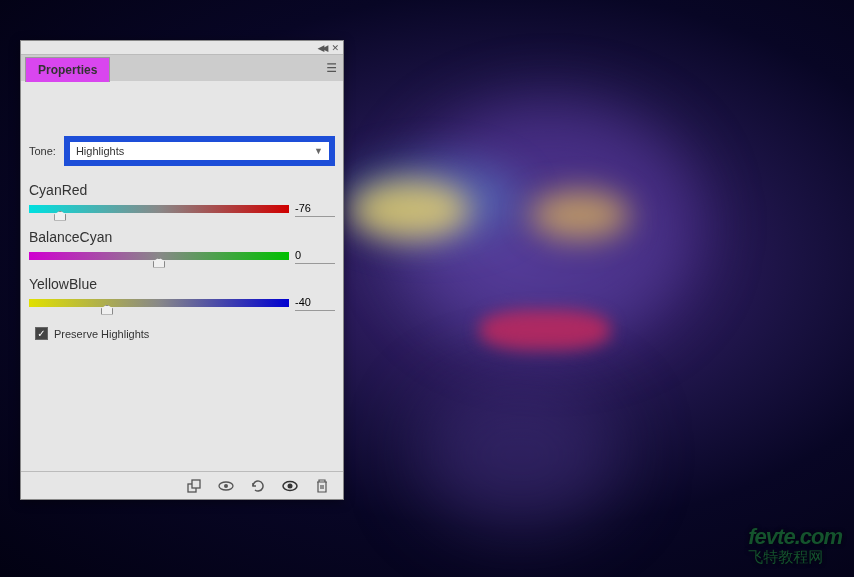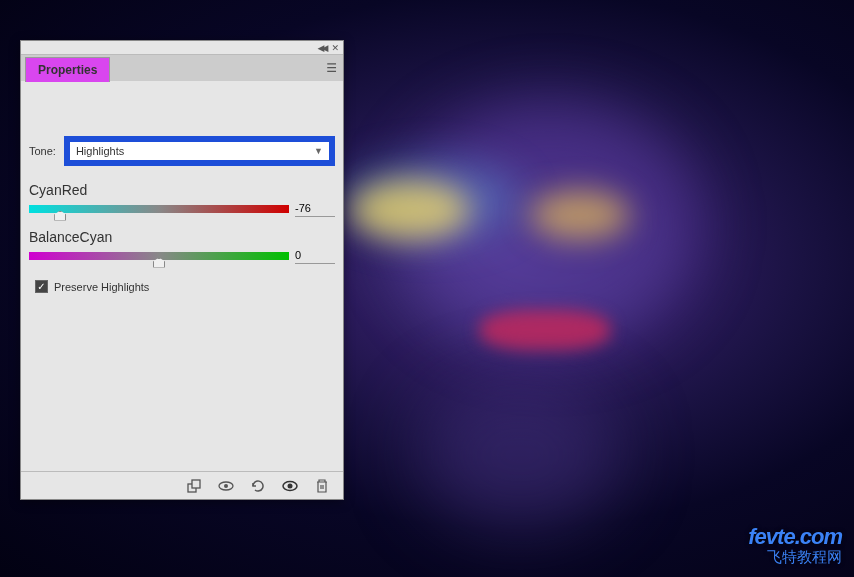--- a/index.html
+++ b/index.html
@@ -26,22 +26,22 @@
     .glow2 { top: 180px; left: 350px; width: 120px; height: 60px; background: rgba(255, 230, 100, 0.7); filter: blur(15px); }
     .glow3 { top: 190px; left: 530px; width: 100px; height: 50px; background: rgba(255, 210, 80, 0.6); filter: blur(15px); }
     .glow4 { top: 310px; left: 480px; width: 130px; height: 40px; background: rgba(200, 40, 90, 0.8); filter: blur(8px); border-radius: 40%; }
     .glow5 { top: 160px; left: 340px; width: 180px; height: 80px; background: rgba(100, 200, 255, 0.3); filter: blur(20px); }
     .glow6 { top: 380px; left: 420px; width: 200px; height: 150px; background: rgba(70, 50, 130, 0.5); filter: blur(35px); }
 
     .watermark {
       position: absolute;
       bottom: 10px;
       right: 12px;
-      color: #3b82f6;
-      text-align: right;
+      color: #14532d;
+      text-align: left;
       text-shadow: 0 0 4px rgba(0,0,0,0.8);
     }
     .watermark .line1 { font-size: 22px; font-weight: bold; font-style: italic; letter-spacing: -1px; }
     .watermark .line2 { font-size: 15px; font-weight: normal; margin-top: -2px; }
 
     .panel {
       position: absolute;
       top: 40px;
       left: 20px;
       width: 324px;
@@ -287,20 +287,32 @@
         <span>Cyan</span>
       </div>
       <div class="slider-row">
         <div class="slider-track mag-green">
           <div class="slider-thumb" style="left:50%"></div>
         </div>
         <input class="slider-value" value="0" style="">
       </div>
     </div>
 
+    <div class="slider-group">
+      <div class="slider-labels">
+        <span>Yellow</span>
+        <span>Blue</span>
+      </div>
+      <div class="slider-row">
+        <div class="slider-track yel-blue">
+          <div class="slider-thumb" style="left:30%"></div>
+        </div>
+        <input class="slider-value" value="-40" style="">
+      </div>
+    </div>
 
     <div class="checkbox-row">
       <div class="checkbox">✓</div>
       <span>Preserve Highlights</span>
     </div>
 
   </div>
 
   <div class="panel-footer">
     <div class="footer-icon">

